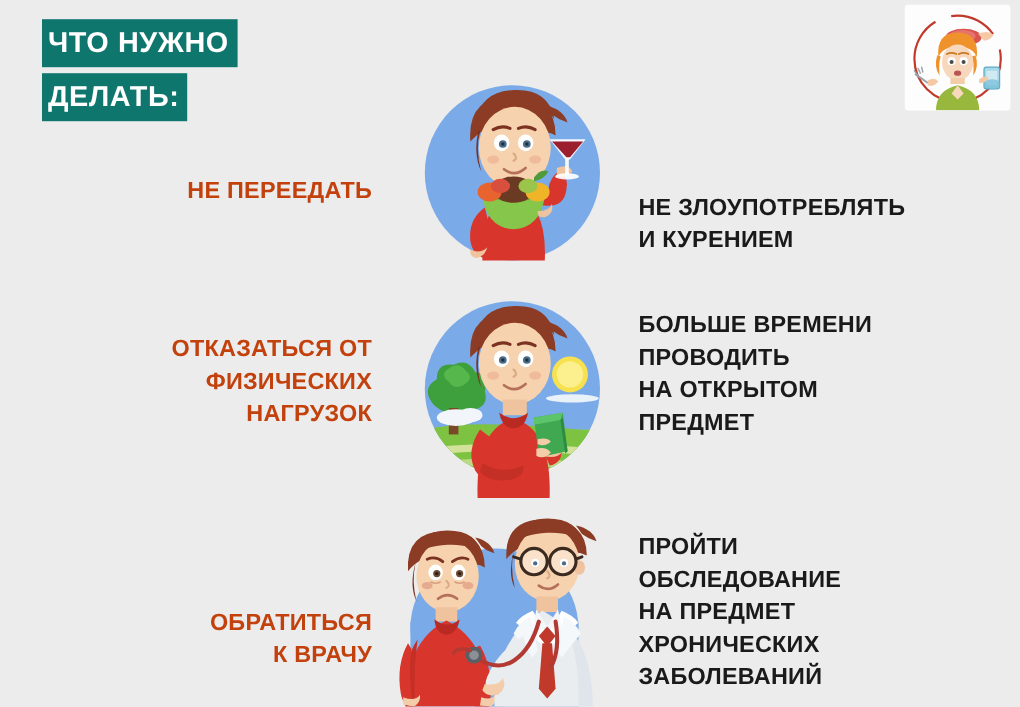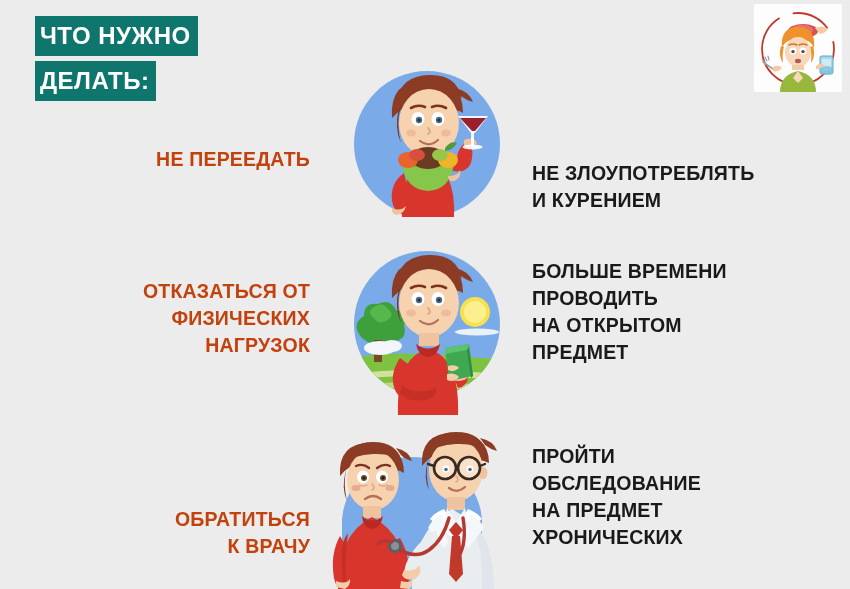--- a/index.html
+++ b/index.html
@@ -420,16 +420,17 @@
         <circle cx="95" cy="128" r="4" fill="#8b9097"></circle>
         <path d="M92 124 q-10 -3 -14 2" stroke="#b33a33" stroke-width="3" fill="none" stroke-linecap="round"></path>
       </svg>
     </div>
 
     <div class="right-text">
       <div>ПРОЙТИ</div>
       <div>ОБСЛЕДОВАНИЕ</div>
       <div>НА ПРЕДМЕТ</div>
       <div>ХРОНИЧЕСКИХ</div>
+      <div>ЗАБОЛЕВАНИЙ</div>
     </div>
   </div>
 
 </div>
 
 </body></html>

